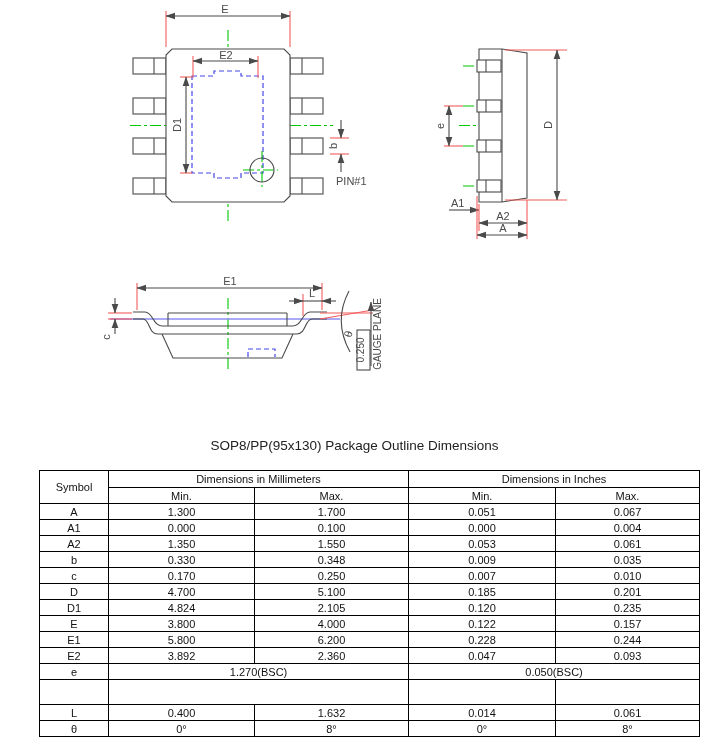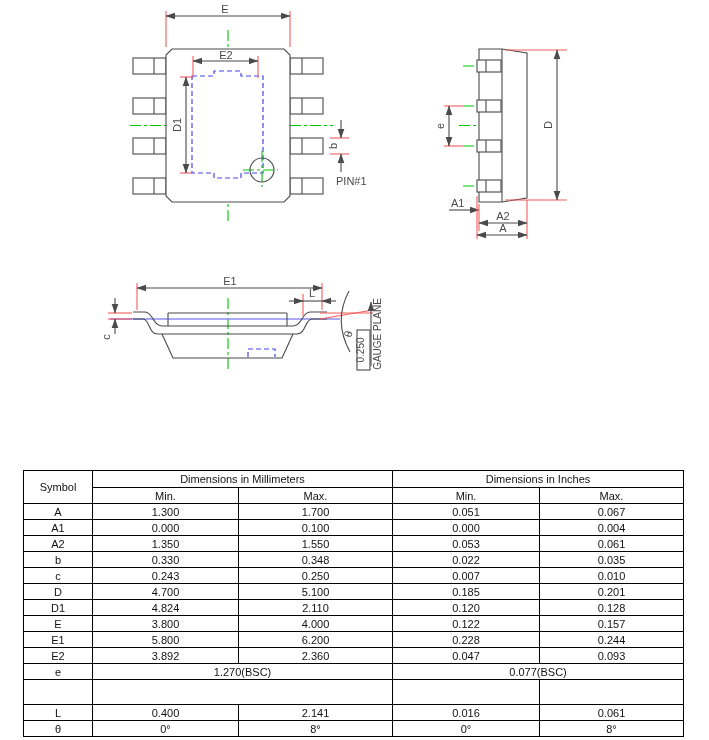--- a/index.html
+++ b/index.html
@@ -14,21 +14,21 @@
   .bl {stroke:var(--c-pad_outline_blue);fill:none;stroke-width:1.2;stroke-dasharray:5 3;}
   .gp {stroke:var(--c-gauge_plane_blue);fill:none;stroke-width:1.5;}
   .t  {font:11px "Liberation Sans",sans-serif;fill:var(--c-text);}
   .ts {font:10px "Liberation Sans",sans-serif;fill:var(--c-text);}
   
   #title{position:absolute;left:0;top:438px;width:709px;text-align:center;
          font-size:13.5px;color:#222;}
   
   #tblwrap{position:absolute;left:23px;top:470px;width:660px;}
   table{border-collapse:collapse;table-layout:fixed;width:660px;
-        font-size:11px;color:var(--c-table_text);}
+        font-size:11px;color:var(--c-table_text);margin-left:16px;}
   td{border:1px solid var(--c-table_border);text-align:center;padding:0;
      height:15px;line-height:14px;overflow:hidden;}
   tr.h1 td{height:16px;}
   tr.blank td{height:24px;}
 </style>
 </head>
 <body>
 
 <div id="page">
 
@@ -180,20 +180,21 @@
       <path class="k" d="M349 291 Q333 321 350 352"></path>
       <text class="t" x="352" y="335" text-anchor="middle" transform="rotate(-75 352 335)">θ</text>
 
       <path class="k" marker-end="url(#arw)" d="M371 366 V302"></path>
       <rect class="k" x="357" y="330" width="13" height="40"></rect>
       <text class="ts" x="364" y="350" text-anchor="middle" transform="rotate(-90 364 350)">0.250</text>
       <text class="ts" x="381" y="334" text-anchor="middle" transform="rotate(-90 381 334)">GAUGE PLANE</text>
     </g>
   </svg>
 
+  <div id="title">SOP8/PP(95x130) Package Outline Dimensions</div>
 
   <div id="tblwrap">
     <table>
       <colgroup>
         <col style="width:69px">
           <col style="width:146px">
           <col style="width:154px">
         <col style="width:147px">
           <col style="width:144px">
       </colgroup>
@@ -227,43 +228,43 @@
         <td>A2</td>
         <td>1.350</td>
         <td>1.550</td>
         <td>0.053</td>
         <td>0.061</td>
       </tr>
       <tr>
         <td>b</td>
         <td>0.330</td>
         <td>0.348</td>
-        <td>0.022</td>
+        <td>0.009</td>
         <td>0.035</td>
       </tr>
       <tr>
         <td>c</td>
-        <td>0.243</td>
+        <td>0.170</td>
         <td>0.250</td>
         <td>0.007</td>
         <td>0.010</td>
       </tr>
       <tr>
         <td>D</td>
         <td>4.700</td>
         <td>5.100</td>
         <td>0.185</td>
         <td>0.201</td>
       </tr>
       <tr>
         <td>D1</td>
         <td>4.824</td>
-        <td>2.110</td>
+        <td>2.105</td>
         <td>0.120</td>
-        <td>0.128</td>
+        <td>0.235</td>
       </tr>
       <tr>
         <td>E</td>
         <td>3.800</td>
         <td>4.000</td>
         <td>0.122</td>
         <td>0.157</td>
       </tr>
       <tr>
         <td>E1</td>
@@ -275,33 +276,33 @@
       <tr>
         <td>E2</td>
         <td>3.892</td>
         <td>2.360</td>
         <td>0.047</td>
         <td>0.093</td>
       </tr>
       <tr>
         <td>e</td>
         <td colspan="2">1.270(BSC)</td>
-        <td colspan="2">0.077(BSC)</td>
+        <td colspan="2">0.050(BSC)</td>
       </tr>
       <tr class="blank">
         <td></td>
         <td colspan="2"></td>
         <td></td>
         <td></td>
       </tr>
       <tr>
         <td>L</td>
         <td>0.400</td>
-        <td>2.141</td>
-        <td>0.016</td>
+        <td>1.632</td>
+        <td>0.014</td>
         <td>0.061</td>
       </tr>
       <tr>
         <td>θ</td>
         <td>0°</td>
         <td>8°</td>
         <td>0°</td>
         <td>8°</td>
       </tr>
     </tbody>

